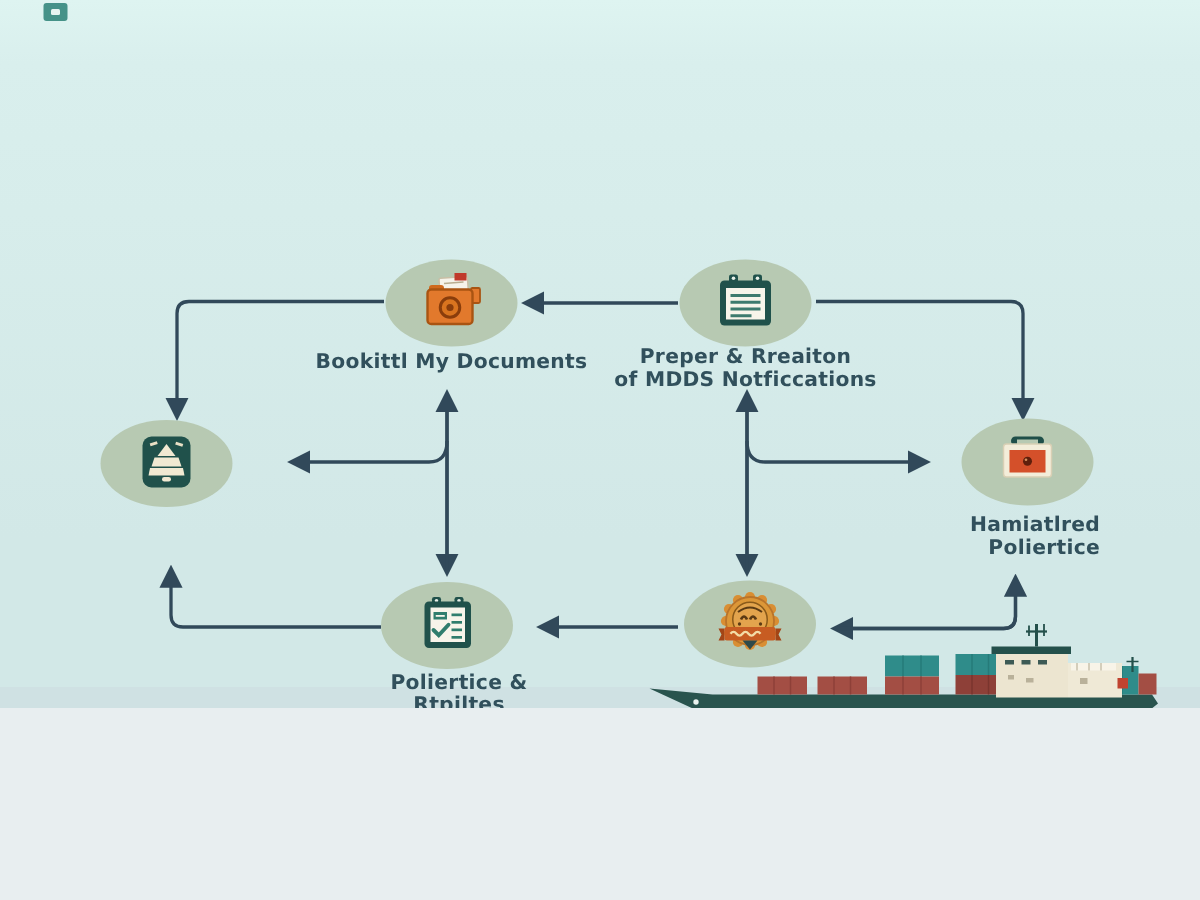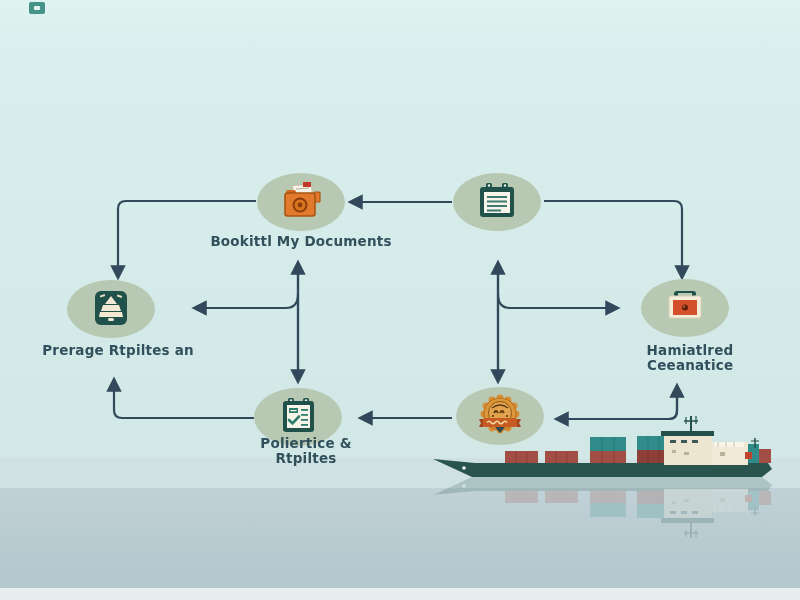--- a/index.html
+++ b/index.html
@@ -1,17 +1,17 @@
 <!DOCTYPE html>
 <html><head>
 <meta charset="utf-8">
 <style>
   html,body{margin:0;padding:0;background:#e8eef0;}
   #canvas{
-    position:relative;width:800px;height:588px;overflow:hidden;
+    position:relative;width:800px;height:472px;overflow:hidden;
     background:linear-gradient(180deg,#def4f1 0%,#d9efed 9%,#d7edeb 30%,#d2e8e7 76%);
     font-family:"DejaVu Sans",sans-serif;
   }
   .abs{position:absolute;}
   .water-upper{left:0;top:458px;width:800px;height:30px;background:#cfe1e3;}
   .water-lower{left:0;top:488px;width:800px;height:112px;
     background:linear-gradient(180deg,#c0d2d7 0%,#b7cad0 55%,#b3c6cd 100%);}
   .corner-mark{left:29px;top:2px;width:16px;height:12px;border-radius:2px;
     background:#2b8277;opacity:.85;}
   .corner-mark span{position:absolute;left:5px;top:4px;width:6px;height:4px;background:#e8f5f0;border-radius:1px;}
@@ -215,25 +215,28 @@
         <rect x="-17" y="4" width="34" height="9" rx="1.5" fill="#c75c22"></rect>
         <path d="M-13,8.5 q2,-2.5 4,0 q2,2.5 4,0 q2,-2.5 4,0 q2,2.5 4,0 q2,-2.5 4,0" fill="none" stroke="#f3dca6" stroke-width="1.6"></path>
         <path d="M-5,13 L0,19 L5,13 Z" fill="#2e4a4a"></path>
       </g>
     </svg>
   </div>
 
   <div class="node-label" style="left:301px;top:234px;">
     <div class="ln">Bookittl My Documents</div>
   </div>
+  <div class="node-label" style="left:497px;top:231px;">
+    <div class="ln">Preper &amp; Rreaiton</div>
+    <div class="ln">of MDDS Notficcations</div>
+  </div>
   <div class="node-label" style="left:118px;top:343px;">
-    <div class="ln">Prerage Rtpiltes an</div>
   </div>
   <div class="node-label" style="left:690px;top:343px;text-align:right;">
     <div class="ln">Hamiatlred</div>
-    <div class="ln">Ceeanatice</div>
-  </div>
-  <div class="node-label" style="left:306px;top:436px;">
+    <div class="ln">Poliertice</div>
+  </div>
+  <div class="node-label" style="left:306px;top:448px;">
     <div class="ln">Poliertice &amp;</div>
     <div class="ln">Rtpiltes</div>
   </div>
 
 </div>
 
 </body></html>

